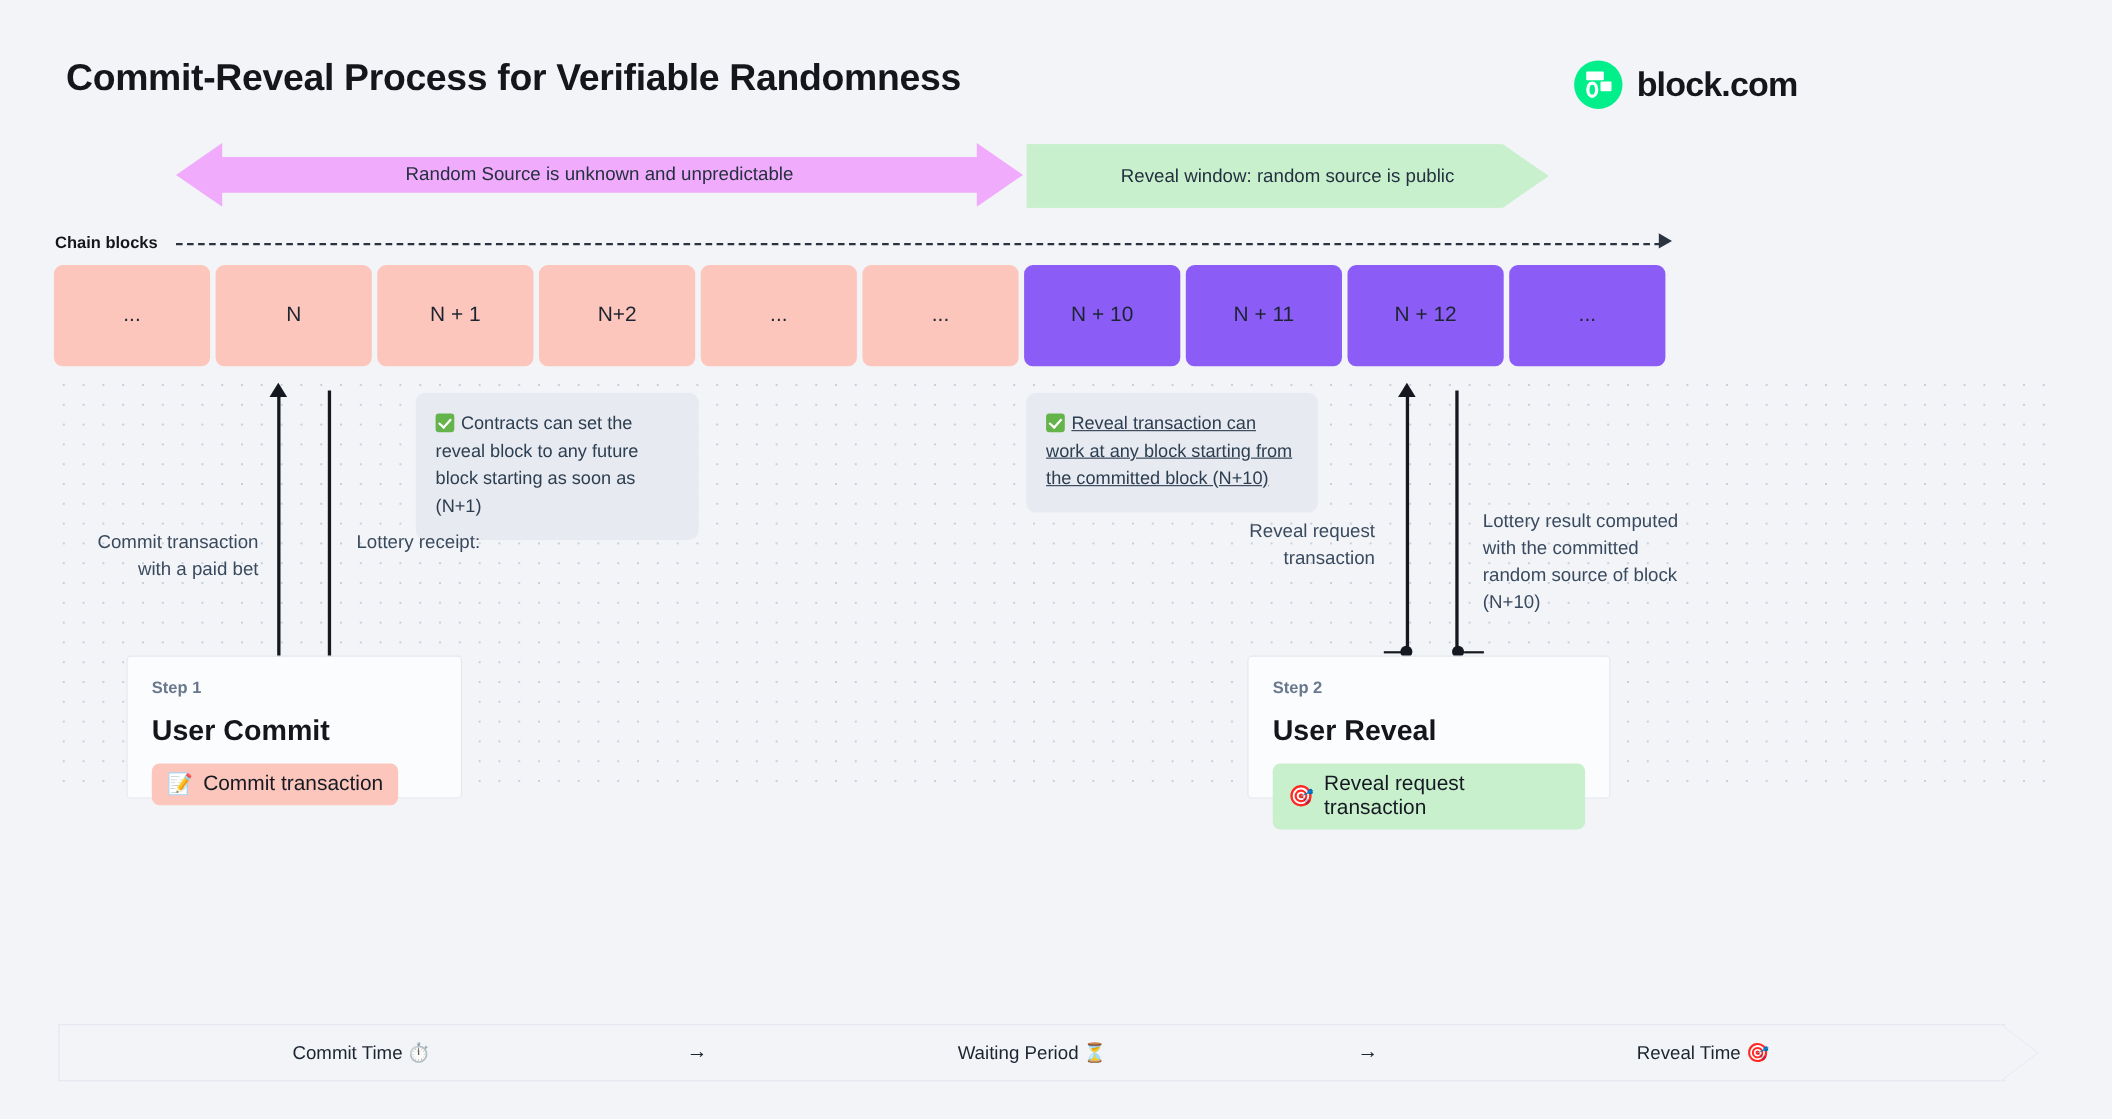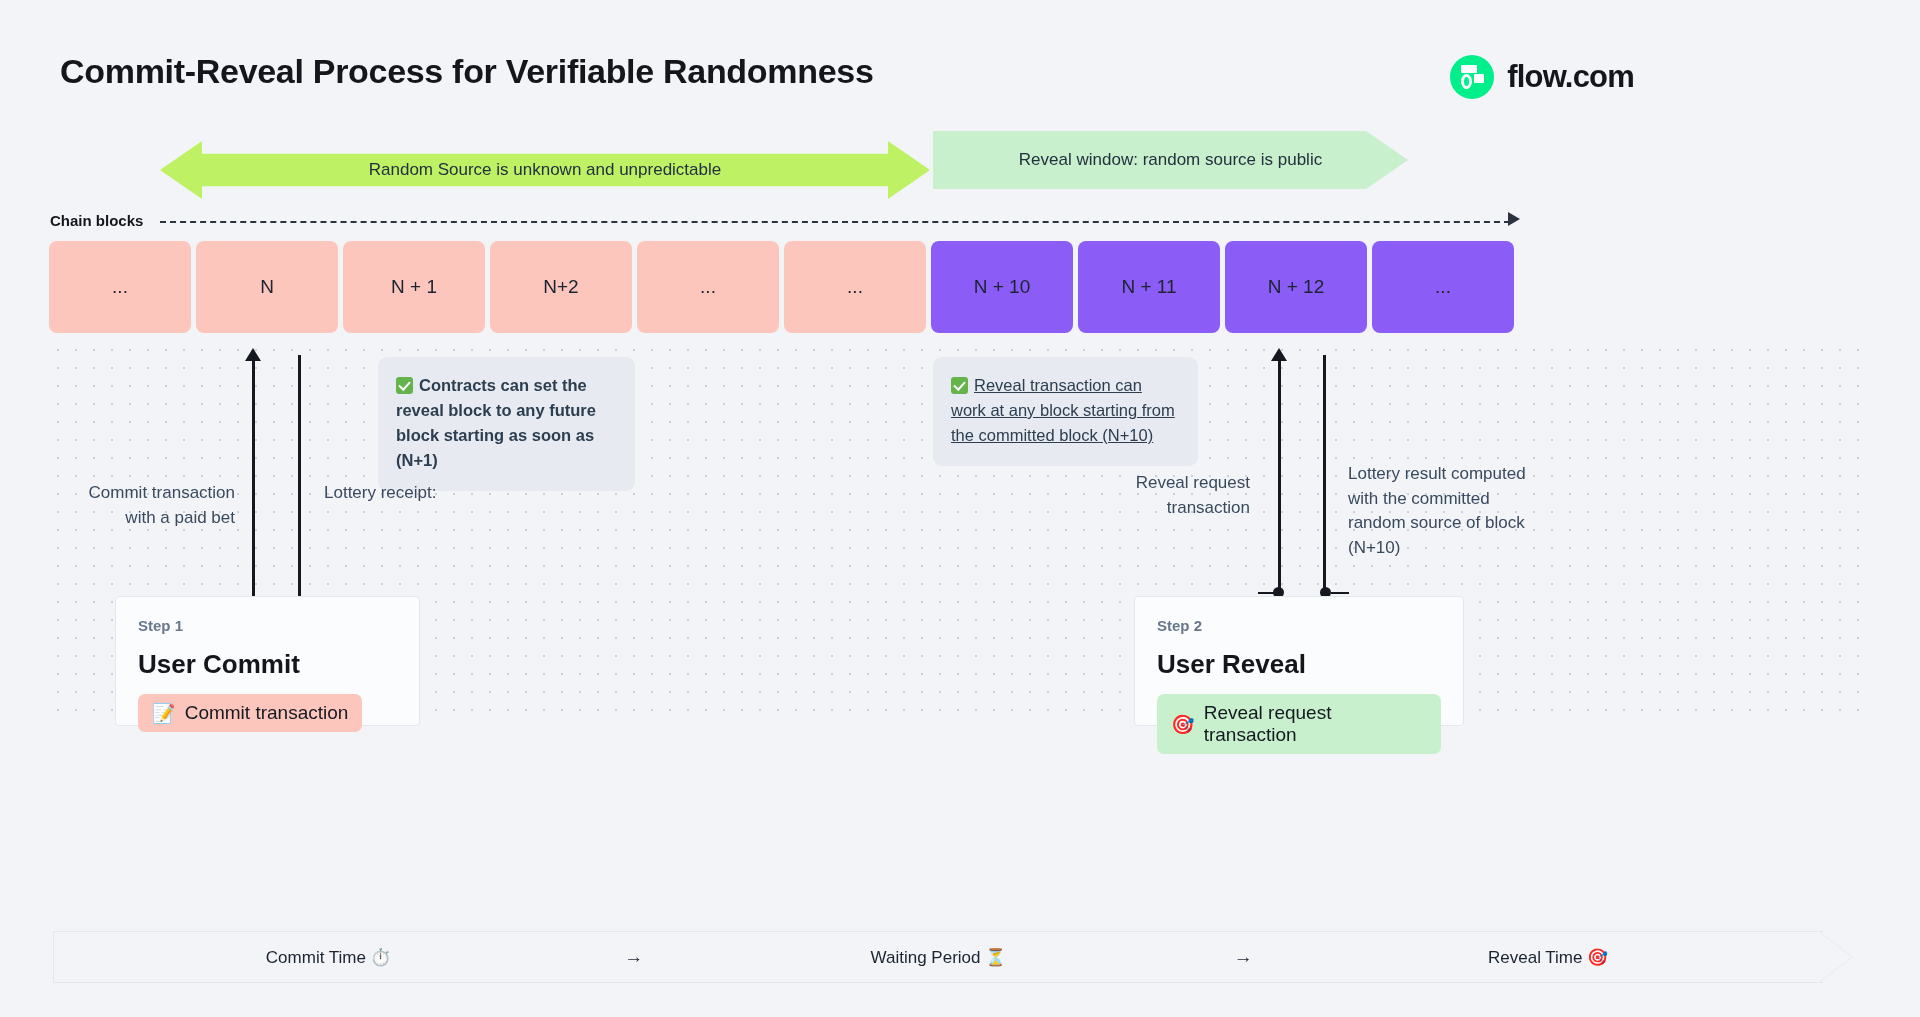--- a/index.html
+++ b/index.html
@@ -23,21 +23,21 @@
   #brand-mark .g3 { position:absolute; left:11px; top:19px; width:11px; height:15px; border:3.5px solid #fff; border-radius:50%; background:transparent; }
   #brand-name { font-size: 31px; font-weight: 700; color: #14161c; letter-spacing: -0.8px; }
 
   
   .banner {
     position: absolute; height: 58px;
     display: flex; align-items: center; justify-content: center;
     font-size: 17px; color: #24303f;
   }
   #banner-unknown {
-    left: 160px; top: 141px; width: 770px; background: #bef264;
+    left: 160px; top: 130px; width: 770px; background: #f0abfc;
     clip-path: polygon(0% 50%, 42px 0%, 42px 22%, calc(100% - 42px) 22%, calc(100% - 42px) 0%, 100% 50%, calc(100% - 42px) 100%, calc(100% - 42px) 78%, 42px 78%, 42px 100%);
   }
   #banner-reveal {
     left: 933px; top: 131px; width: 475px; background: #c8f0cd;
     clip-path: polygon(0% 0%, calc(100% - 42px) 0%, calc(100% - 42px) 0%, 100% 50%, calc(100% - 42px) 100%, calc(100% - 42px) 100%, 0% 100%);
   }
 
   
   #chain-label {
     position: absolute; left: 50px; top: 212px;
@@ -145,21 +145,21 @@
 <div id="stage">
 
   <div id="title">Commit-Reveal Process for Verifiable Randomness</div>
 
   <div id="brand">
     <div id="brand-mark">
       <div class="g1"></div>
         <div class="g2"></div>
         <div class="g3"></div>
     </div>
-    <div id="brand-name">flow.com</div>
+    <div id="brand-name">block.com</div>
   </div>
 
   <div class="banner" id="banner-unknown">Random Source is unknown and unpredictable</div>
   <div class="banner" id="banner-reveal">Reveal window: random source is public</div>
 
   <div id="chain-label">Chain blocks</div>
   <div id="chain-axis"></div>
   <div id="chain-axis-head"></div>
 
   <div id="blocks">
@@ -190,21 +190,21 @@
   <div class="vhead-up" style="left:1271px; top:348px;"></div>
   <div class="vline" style="left:1278px; top:360px; height:352px;"></div>
   <div class="stub" style="left:1258px; top:592px; width:22px;"></div>
   <div class="dot" style="left:1273px; top:587px;"></div>
 
   <div class="vline" style="left:1323px; top:355px; height:352px;"></div>
   <div class="vhead-down" style="left:1316px; top:700px;"></div>
   <div class="stub" style="left:1331px; top:592px; width:18px;"></div>
   <div class="dot" style="left:1320px; top:587px;"></div>
 
-  <div class="callout" style="left:378px; top:357px; width:257px;font-weight:bold;">
+  <div class="callout" style="left:378px; top:357px; width:257px;">
     <span class="chk"></span><span>Contracts can set the reveal block to any future block starting as soon as (N+1)</span>
   </div>
 
   <div class="callout" style="left:933px; top:357px; width:265px;text-decoration:underline;">
     <span class="chk"></span><span>Reveal transaction can work at any block starting from the committed block (N+10)</span>
   </div>
 
   <div class="annot" style="left:60px; top:481px; width:175px; text-align:right;">
     <div>Commit transaction</div>
     <div>with a paid bet</div>

